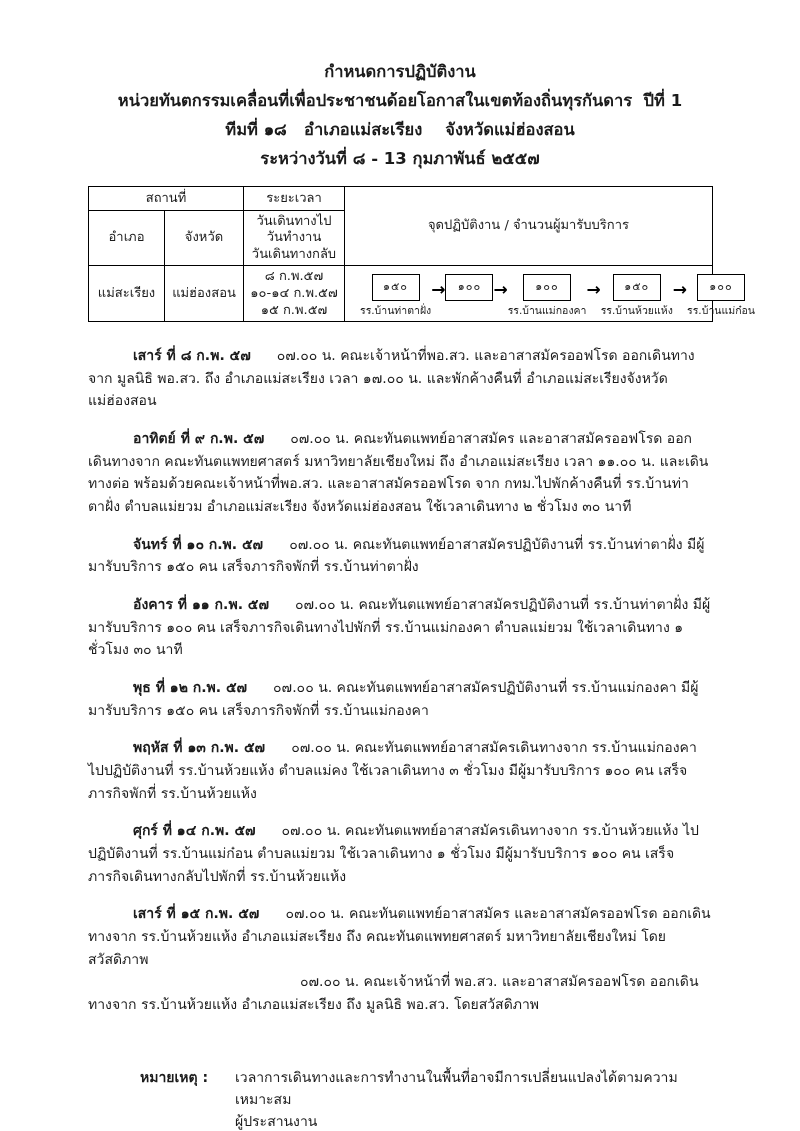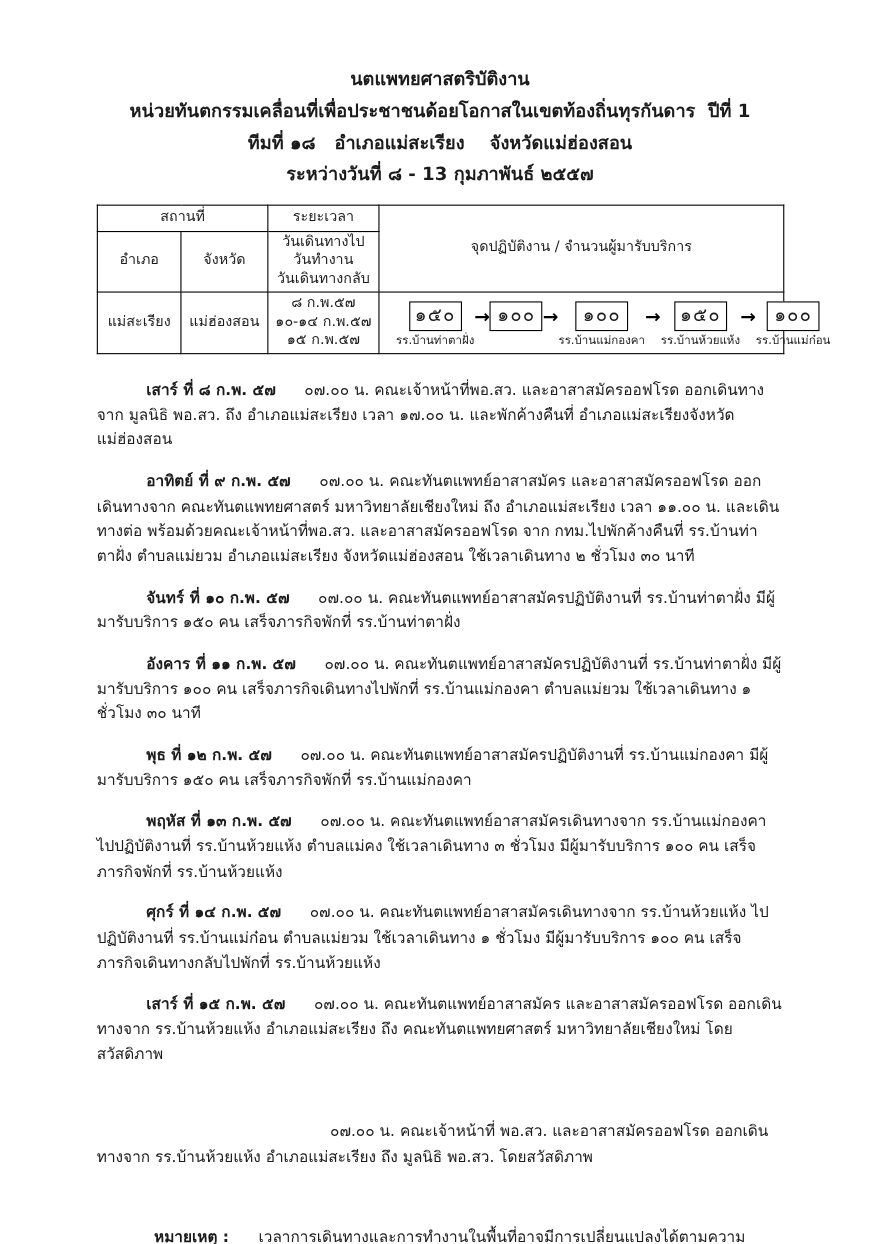--- a/index.html
+++ b/index.html
@@ -54,21 +54,21 @@
     display: flex;
     align-items: flex-start;
     justify-content: space-between;
     padding: 3px 8px 0 12px;
   }
   .station { display: flex; flex-direction: column; align-items: center; }
   .count-box {
     border: 1.4px solid #000;
     width: 48px; height: 27px;
     display: flex; align-items: center; justify-content: center;
-    font-size: 17px;
+    font-size: 11px;
     letter-spacing: 1px;
     background: #fff;
   }
   .station-label {
     font-size: 10.5px;
     white-space: nowrap;
     margin-top: 3px;
     line-height: 1.2;
   }
   .arrow {
@@ -85,40 +85,39 @@
     font-size: 14px;
     line-height: 1.62;
     text-indent: 45px;
     margin-bottom: 15px;
     text-align: left;
   }
   .entry .day { font-weight: bold; padding-right: 26px; }
   .entry .cont-line {
     display: block;
     text-indent: 212px;
-    margin-top: 48px;
   }
 
   
   .note {
     margin-top: 50px;
     font-size: 14px;
     line-height: 1.6;
     display: flex;
   }
   .note-label { font-weight: bold; margin-left: 52px; width: 95px; flex: none; }
   .note-body { flex: 1; }
 </style>
 </head>
 <body>
 
 <div class="page">
 
   <header class="title-block">
-    <div class="title-line">นตแพทยศาสตริบัติงาน</div>
+    <div class="title-line">กำหนดการปฏิบัติงาน</div>
     <div class="title-line">หน่วยทันตกรรมเคลื่อนที่เพื่อประชาชนด้อยโอกาสในเขตท้องถิ่นทุรกันดาร  ปีที่ 1</div>
     <div class="title-line">ทีมที่ ๑๘   อำเภอแม่สะเรียง    จังหวัดแม่ฮ่องสอน</div>
     <div class="title-line">ระหว่างวันที่ ๘ - 13 กุมภาพันธ์ ๒๕๕๗</div>
   </header>
 
   <table class="schedule-table">
     <colgroup>
       <col class="c-district">
         <col class="c-province">
         <col class="c-duration">

